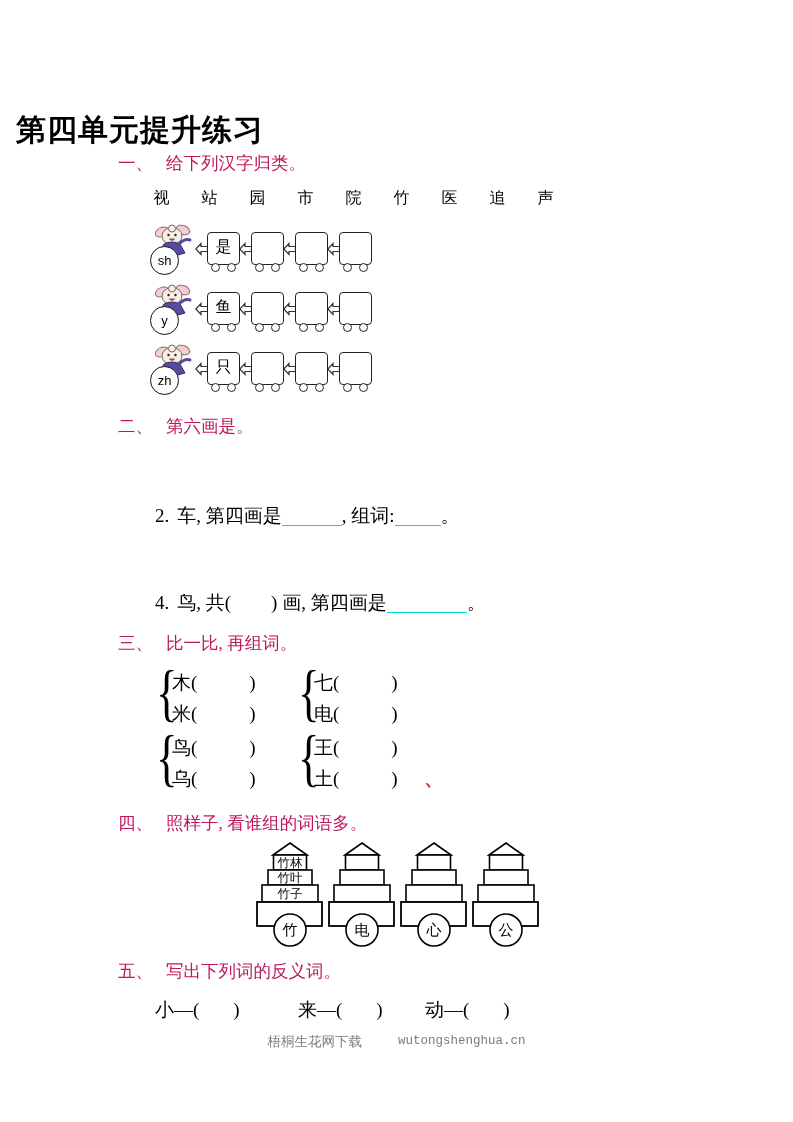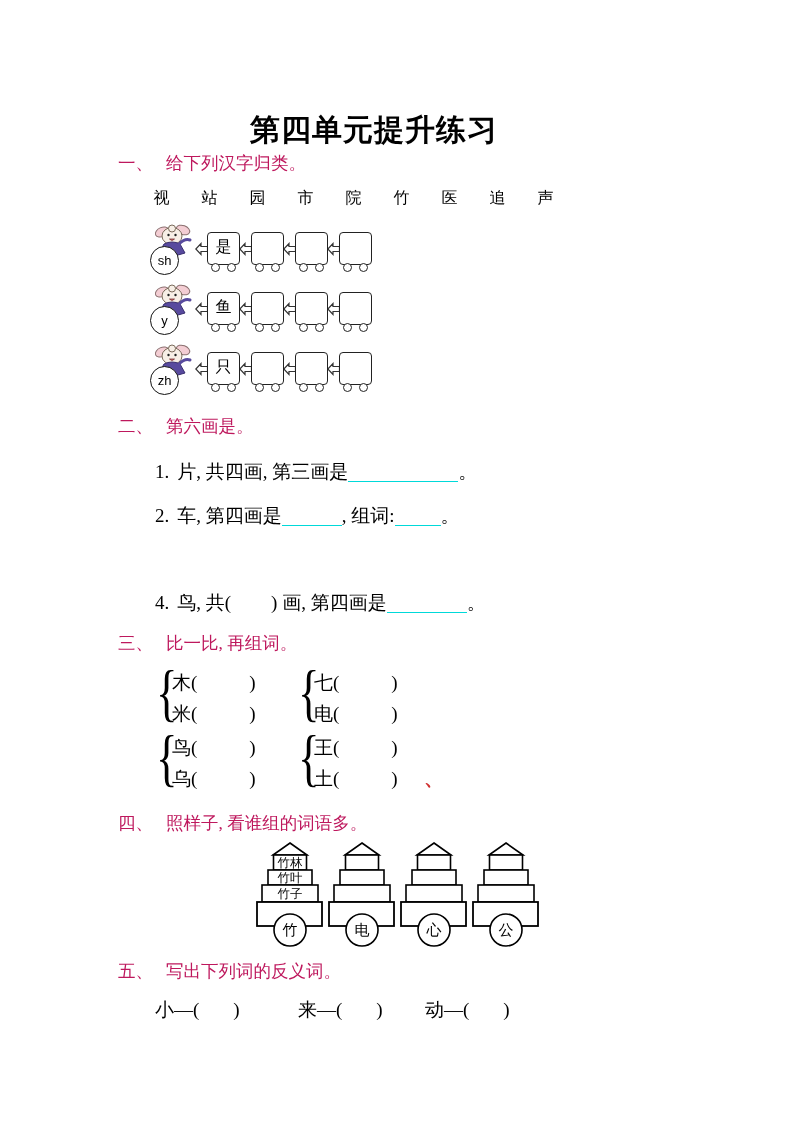--- a/index.html
+++ b/index.html
@@ -1,18 +1,18 @@
 <!DOCTYPE html>
 <html><head>
 <meta charset="utf-8">
 <style>
   html,body{margin:0;padding:0;background:#fff;}
   .page{position:relative;width:793px;height:1122px;background:#fff;overflow:hidden;
         font-family:"Liberation Serif",serif;color:#000;}
-  .title{position:absolute;top:90px;left:4px;width:740px;text-align:center;
+  .title{position:absolute;top:90px;left:16px;width:740px;
          font-family:"Liberation Sans",sans-serif;font-weight:bold;font-size:30px;letter-spacing:1px;}
   .shead{position:absolute;left:118px;color:#be185d;font-size:17.5px;white-space:nowrap;}
   .snum{margin-right:13px;}
   .charrow{position:absolute;left:152px;top:188px;font-size:16px;white-space:nowrap;}
   .charrow span{display:inline-block;width:19px;margin-right:29px;text-align:center;}
   
   .train{position:absolute;left:150px;width:270px;height:58px;}
   .mascot{position:absolute;left:2px;top:-3px;}
   .pcircle{position:absolute;left:0;top:20px;width:27px;height:27px;border:1.7px solid #111;
            border-radius:50%;background:#fff;z-index:2;display:flex;align-items:center;justify-content:center;
@@ -204,23 +204,20 @@
           <i class="wh wl"></i>
           <i class="wh wr"></i>
         </div>
     </div>
   </div>
 
   <div class="shead" style="top:414px">
     <span class="snum">二、</span><span>第六画是。</span>
   </div>
 
-  <div class="item" style="top:459px">
-    <span class="inum">1.</span><span>片, 共四画, 第三画是</span><span class="blank b1"></span><span>。</span>
-  </div>
   <div class="item" style="top:503px">
     <span class="inum">2.</span><span>车, 第四画是</span><span class="blank b2a"></span><span>, 组词:</span><span class="blank b2b"></span><span>。</span>
   </div>
   <div class="item" style="top:590px">
     <span class="inum">4.</span><span>鸟, 共(</span><span class="pgap"></span><span>) 画, 第四画是</span><span class="blank b4"></span><span>。</span>
   </div>
 
   <div class="shead" style="top:631px">
     <span class="snum">三、</span><span>比一比, 再组词。</span>
   </div>
@@ -303,14 +300,18 @@
   </div>
 
   <div class="shead" style="top:959px">
     <span class="snum">五、</span><span>写出下列词的反义词。</span>
   </div>
 
   <div class="ant a1"><span>小</span><span>—</span><span>(</span><span class="gap5"></span><span>)</span></div>
   <div class="ant a2"><span>来</span><span>—</span><span>(</span><span class="gap5"></span><span>)</span></div>
   <div class="ant a3"><span>动</span><span>—</span><span>(</span><span class="gap5"></span><span>)</span></div>
 
+  <div class="footer">
+    <span>梧桐生花网下载</span>
+    <span class="url">wutongshenghua.cn</span>
+  </div>
 
 </div>
 
 </body></html>

